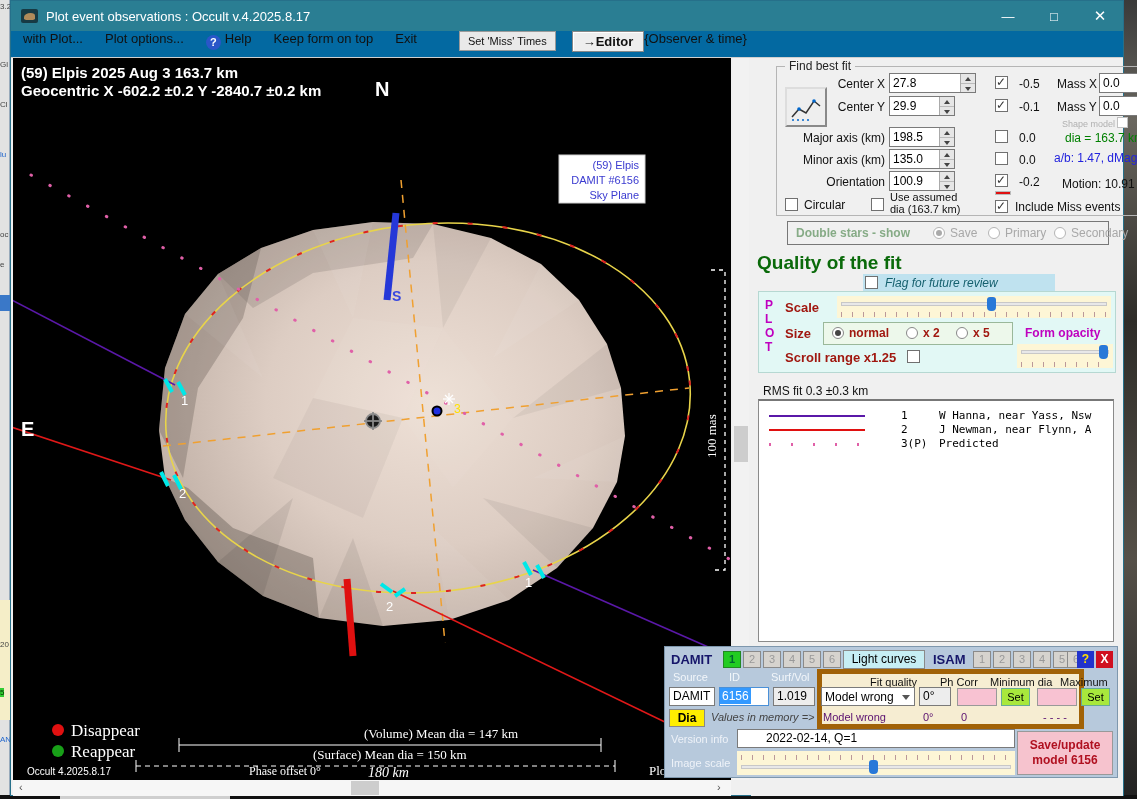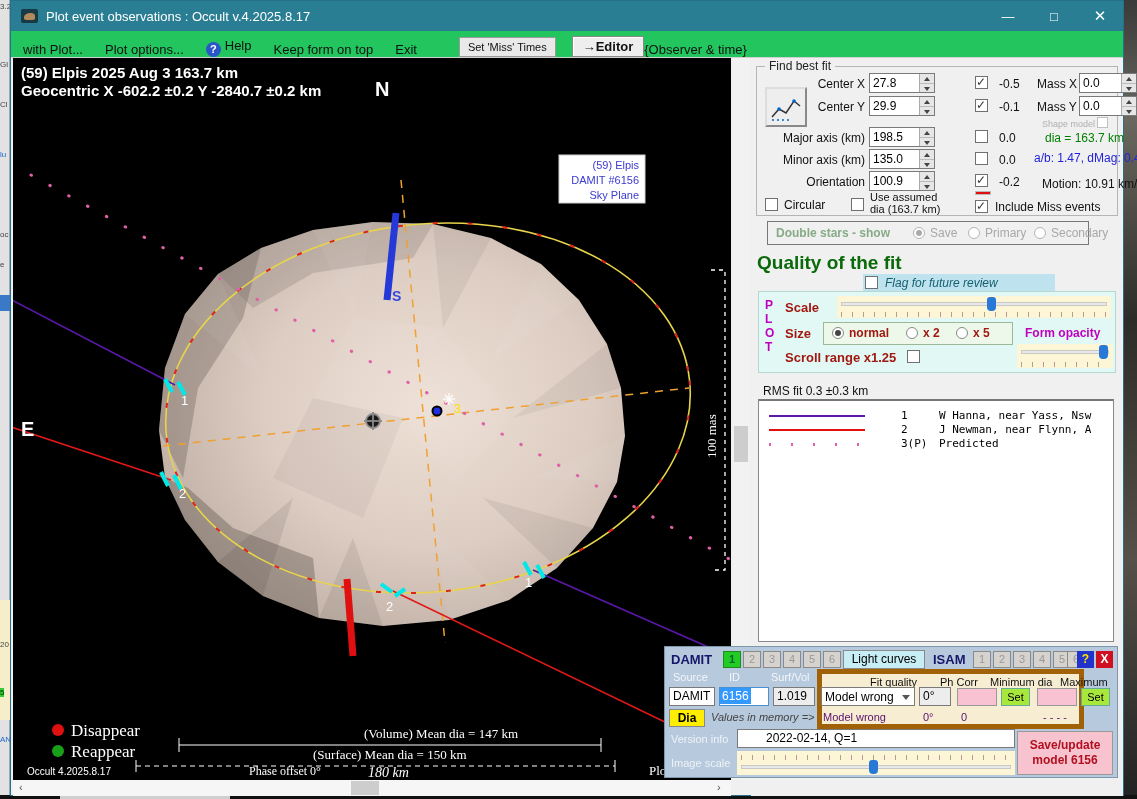--- a/index.html
+++ b/index.html
@@ -21,22 +21,22 @@
   #titlebar { left:0; top:0; width:100%; height:30px; background:#2a7e93; display:flex; align-items:center; }
   #title-icon { width:17px; height:14px; margin:0 8px 0 10px; background:#173a44; border-radius:2px; position:relative; }
   #title-icon:before { content:""; position:absolute; left:3px; top:4px; width:11px; height:7px;
     background:#b08a5a; border-radius:60% 40% 20% 20%; }
   #title-text { color:#fff; font-size:13px; }
   #win-controls { margin-left:auto; display:flex; height:100%; }
   .win-btn { width:46px; height:100%; color:#fff; display:flex; align-items:center; justify-content:center; font-size:13px; }
   .win-btn.close { font-size:15px; }
 
   
-  #menubar { left:0; top:30px; width:100%; height:27px; background:#22c55e; border-bottom:1px solid #d0d0d0;
-    display:flex; align-items:flex-end; font-size:13px; color:#111; }
+  #menubar { left:0; top:30px; width:100%; height:27px; background:#0369a1; border-bottom:1px solid #d0d0d0;
+    display:flex; align-items:flex-start; font-size:13px; color:#111; }
   .menu-item { margin-left:22px; }
   .menu-item:first-child { margin-left:12px; }
   #help-icon { display:inline-block; width:15px; height:15px; border-radius:50%; background:#2a56c8;
     color:#fff; font-size:11px; font-weight:bold; text-align:center; line-height:15px; margin-right:4px; vertical-align:-3px; }
   #btn-miss { margin-left:42px; font-size:11px; padding:3px 8px; background:#e9e9e9; border:1px solid #9a9a9a; }
   #btn-editor { margin-left:16px; font-weight:bold; font-size:13px; padding:2px 10px; background:#eee;
     border:1px solid #888; box-shadow:1px 1px 0 #fff inset; }
   #observer-time { }
 
   
@@ -48,21 +48,21 @@
 
   
   #hscroll { left:2px; top:779px; width:718px; height:16px; background:#f6f6f6; color:#555; }
   #hscroll .arr { position:absolute; top:1px; font-size:11px; }
   #hscroll .thumb { position:absolute; left:338px; top:1px; width:28px; height:14px; background:#cdcdcd; }
 
   
   #rightpanel { left:740px; top:57px; width:372px; height:738px; background:#f0f0f0; }
 
   
-  .groupbox { position:absolute; border:1px solid #b5b5b5; }
+  .groupbox { position:absolute; border:1px solid #b5b5b5;margin-left:20px; }
   .groupbox > .legend { position:absolute; top:-8px; left:8px; background:#f0f0f0; padding:0 4px; font-size:12px; color:#222; }
 
   
   .spin { position:absolute; height:20px; background:#fff; border:1px solid #7a7a7a; display:flex; }
   .spin .val { flex:1; padding:2px 3px; font-size:12px; }
   .spin .btns { width:15px; border-left:1px solid #aaa; display:flex; flex-direction:column; }
   .spin .btns div { flex:1; background:#e6e6e6; position:relative; border-bottom:1px solid #bbb; }
   .spin .btns div:last-child { border-bottom:none; }
   .spin .btns .up:after, .spin .btns .dn:after { content:""; position:absolute; left:4px; border-left:3px solid transparent; border-right:3px solid transparent; }
   .spin .btns .up:after { top:3px; border-bottom:4px solid #444; }
@@ -331,21 +331,21 @@
             <g fill="#06c">
               <circle cx="6" cy="31" r="1"></circle>
               <circle cx="11" cy="31" r="1"></circle>
               <circle cx="16" cy="31" r="1"></circle>
               <circle cx="21" cy="31" r="1"></circle>
             </g>
           </svg>
       </div>
 
       <div class="lbl right" style="left:30px; top:10px; width:78px;">Center X</div>
-      <div class="spin" style="left:112px; top:6px; width:66px;">
+      <div class="spin" style="left:112px; top:6px; width:87px;">
         <div class="val">27.8</div>
           <div class="btns">
             <div class="up"></div>
             <div class="dn"></div>
           </div>
       </div>
       <div class="cb checked" style="left:218px; top:9px;"></div>
       <div class="lbl" style="left:242px; top:10px;">-0.5</div>
 
       <div class="lbl right" style="left:30px; top:33px; width:78px;">Center Y</div>

